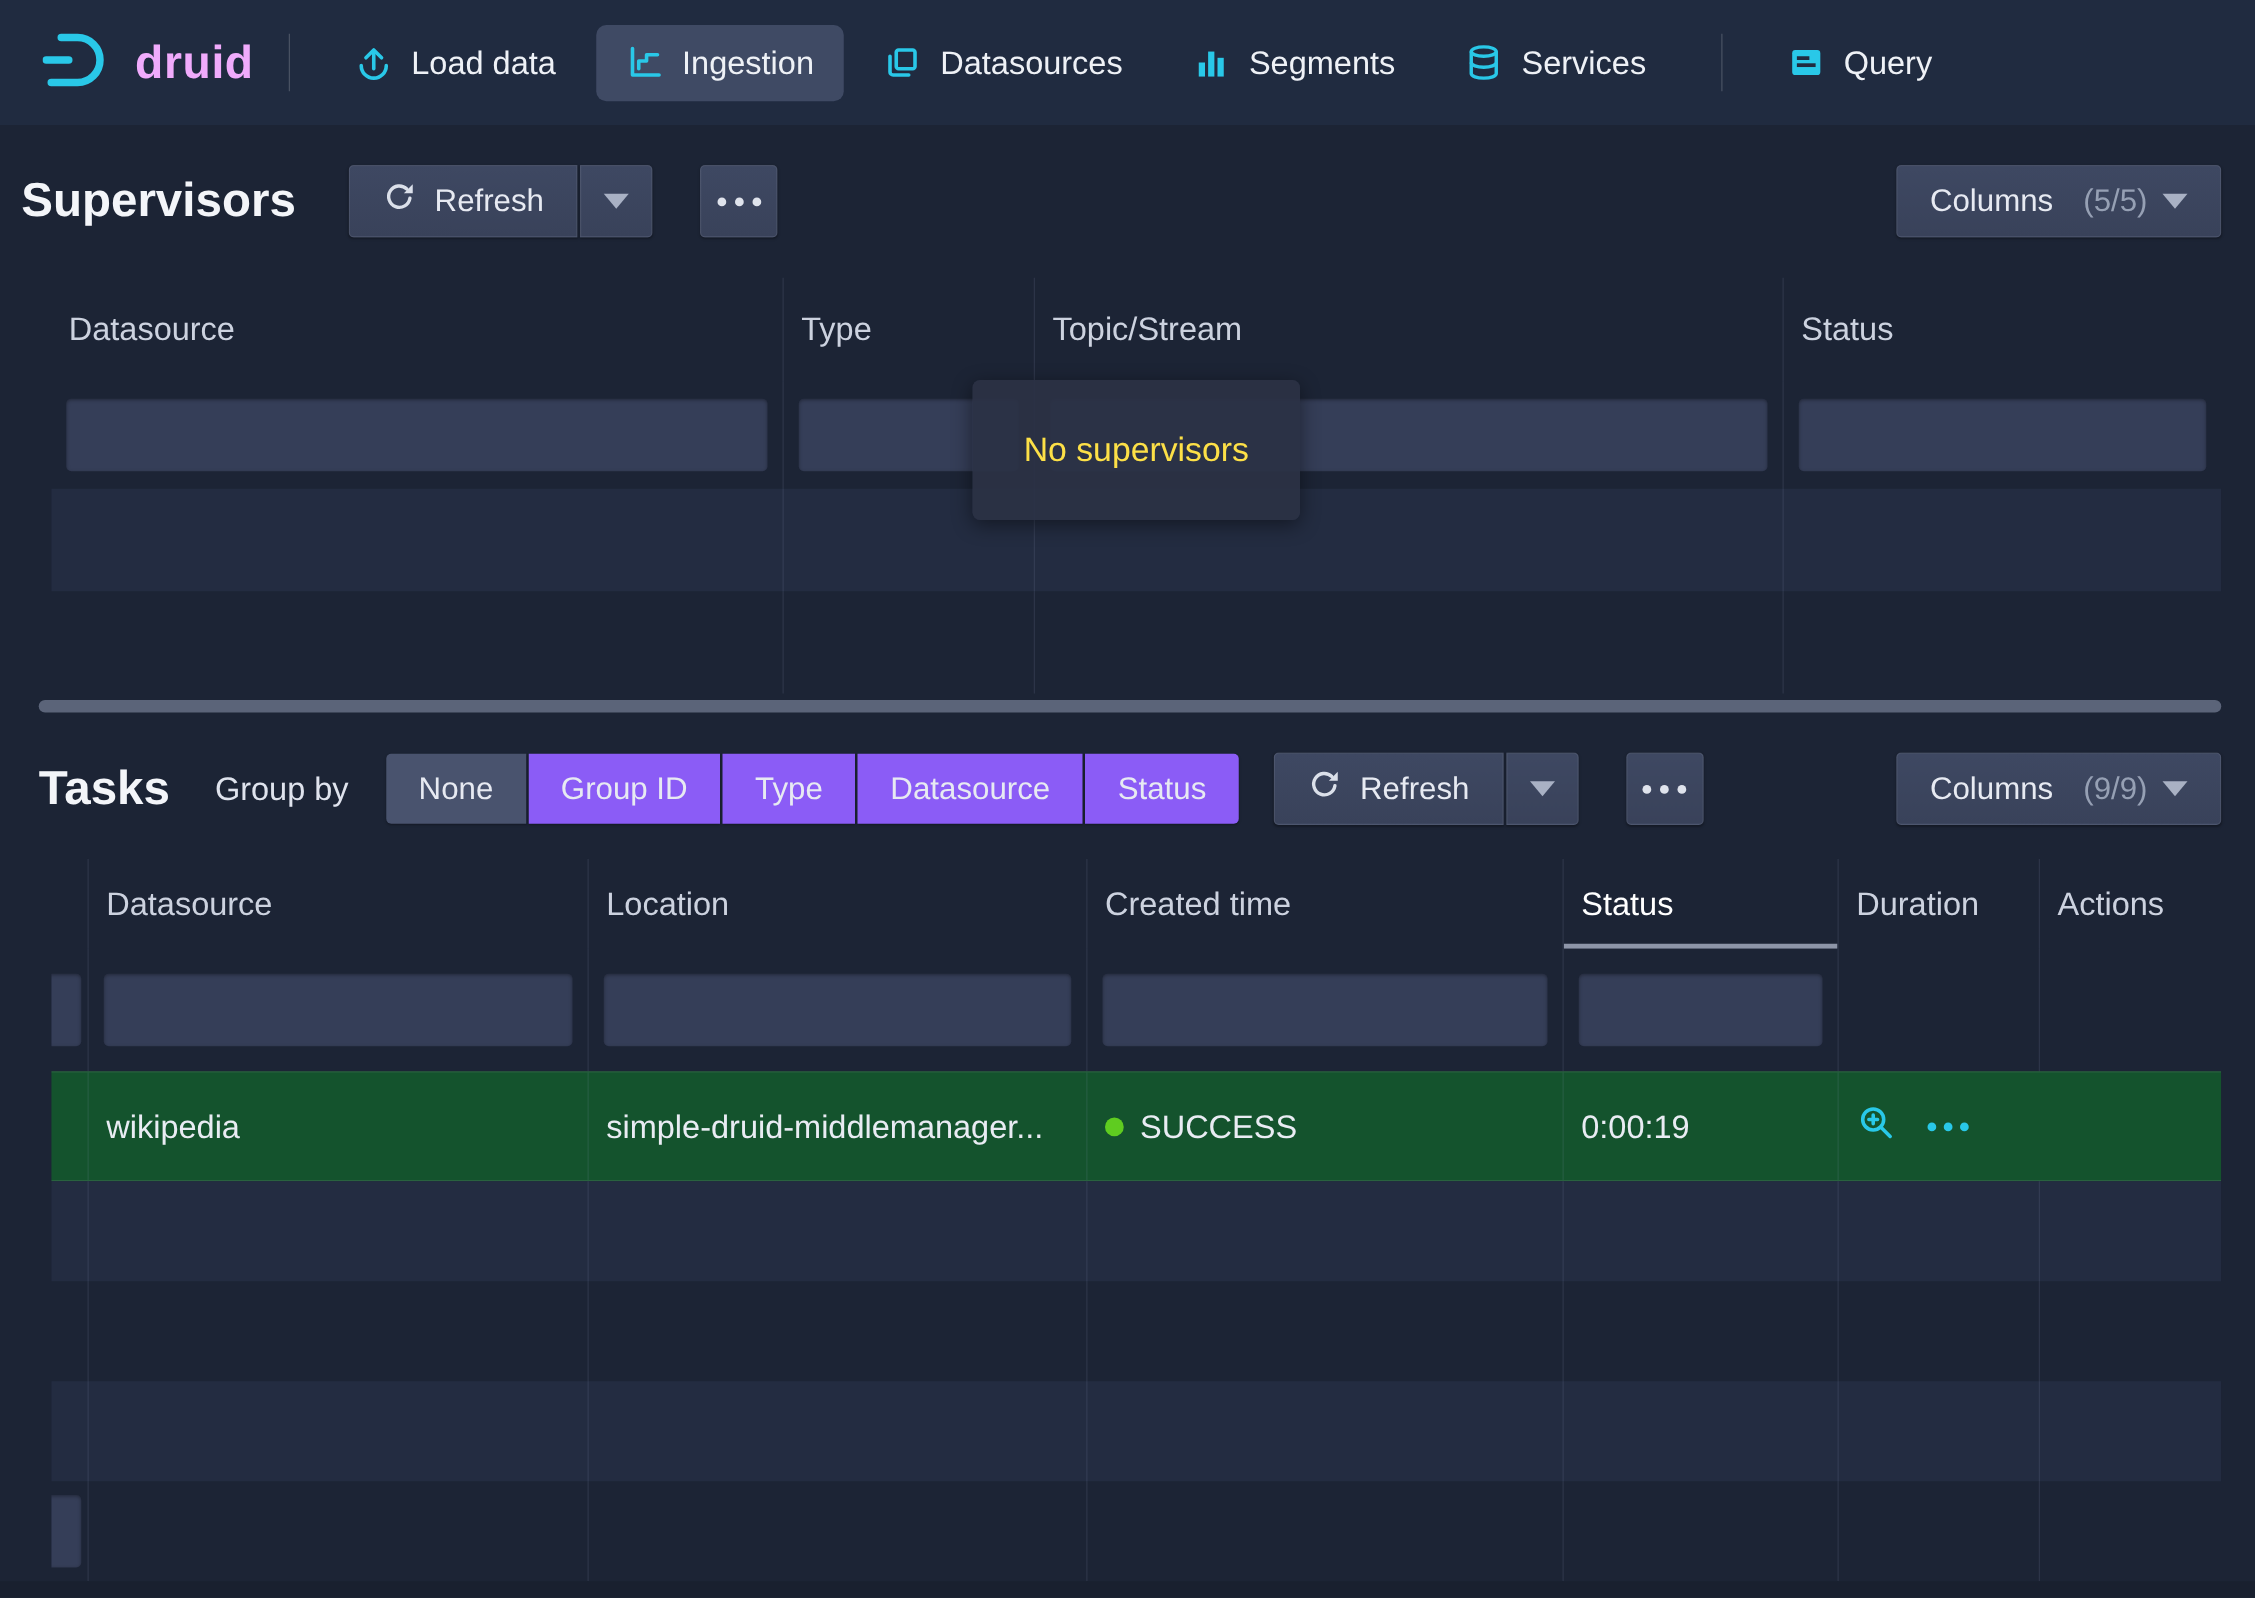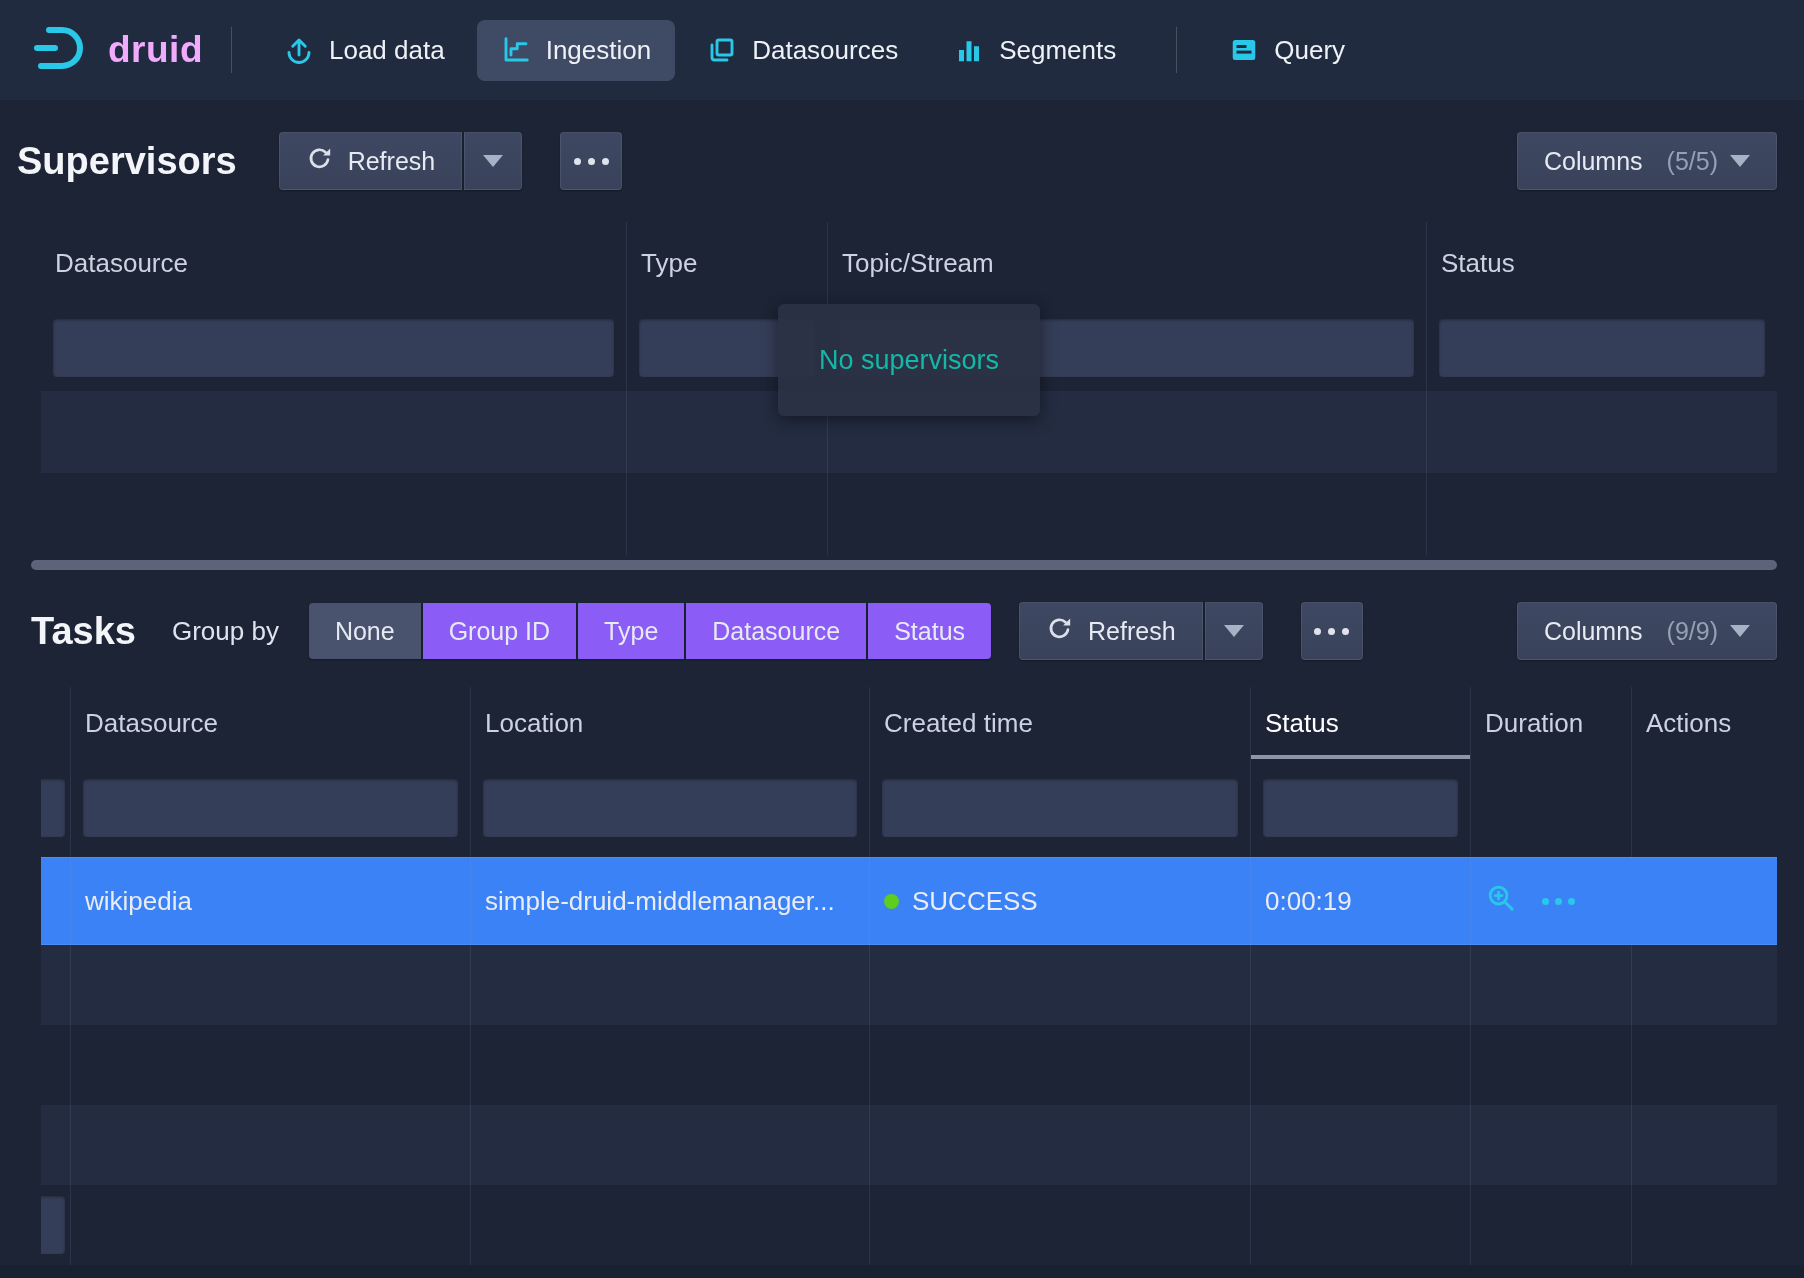--- a/index.html
+++ b/index.html
@@ -89,40 +89,40 @@
     border: none; outline: none; border-radius: 4px;
     box-shadow: inset 0 1px 3px rgba(0,0,0,0.35);
     color: #e8ebf2; font-size: 24px; padding: 0 14px;
     font-family: inherit;
   }
   .mini-filter { flex: none; width: 28px; margin-left: -16px; }
   .empty-row { height: 82px; }
   .task-empty-row { height: 80px; }
   .stripe { background: #232c41; }
   .data-row {
-    height: 88px; background: #3b82f6;
+    height: 88px; background: #14532d;
     border-top: 1px solid rgba(255,255,255,0.09);
     border-bottom: 1px solid rgba(255,255,255,0.09);
     font-size: 26px; color: #e9ecf3;
   }
   .data-row .cell { white-space: nowrap; text-overflow: ellipsis; }
   .cell-text { overflow: hidden; text-overflow: ellipsis; white-space: nowrap; }
   .status-dot { width: 15px; height: 15px; border-radius: 50%; background: #5fcc20; margin-right: 13px; flex: none; }
   .actions-cell { gap: 26px; }
   .action-dots { display: inline-flex; gap: 6px; cursor: pointer; }
   .action-dots .dot3 { background: #29c8e8; width: 7px; height: 7px; }
 
   
   .empty-popover {
     position: absolute; top: 82px; left: 50%; transform: translateX(-50%);
     width: 262px; height: 112px;
     background: rgba(43,50,69,0.93); border-radius: 6px;
     box-shadow: 0 4px 16px rgba(0,0,0,0.45);
     display: flex; align-items: center; justify-content: center;
-    font-size: 27px; color: #14b8a6; z-index: 5;
+    font-size: 27px; color: #fde047; z-index: 5;
   }
 
   
   .hscroll { height: 20px; padding: 5px 27px 0 31px; }
   .hscroll-thumb { height: 10px; width: 100%; background: #5b6479; border-radius: 5px; cursor: grab; }
 
   .bottom-filler { height: 13px; background: #19202f; }
 </style>
 </head>
 <body>
@@ -174,20 +174,30 @@
     <span class="nav-icon">
       <svg width="30" height="30" viewBox="0 0 24 24" fill="#29c8e8">
         <rect x="4" y="12" width="4" height="9"></rect>
           <rect x="10" y="5" width="4" height="16"></rect>
           <rect x="16" y="9" width="4" height="12"></rect>
       </svg>
     </span>
     <span>Segments</span>
   </div>
 
+  <div class="nav-item">
+    <span class="nav-icon">
+      <svg width="30" height="30" viewBox="0 0 24 24" fill="none" stroke="#29c8e8" stroke-width="2.2">
+        <ellipse cx="12" cy="5" rx="8" ry="3"></ellipse>
+        <path d="M4 5 v7 c0 1.7 3.6 3 8 3 s8 -1.3 8 -3 V5"></path>
+        <path d="M4 12 v7 c0 1.7 3.6 3 8 3 s8 -1.3 8 -3 V12"></path>
+      </svg>
+    </span>
+    <span>Services</span>
+  </div>
 
   <div class="nav-divider"></div>
 
   <div class="nav-item">
     <span class="nav-icon">
       <svg width="30" height="30" viewBox="0 0 24 24">
         <rect x="3" y="4" width="18" height="16" rx="2" fill="#29c8e8"></rect>
         <rect x="6" y="8" width="8" height="2.4" fill="#202b40"></rect>
         <rect x="6" y="12.5" width="12" height="2.4" fill="#202b40"></rect>
       </svg>

